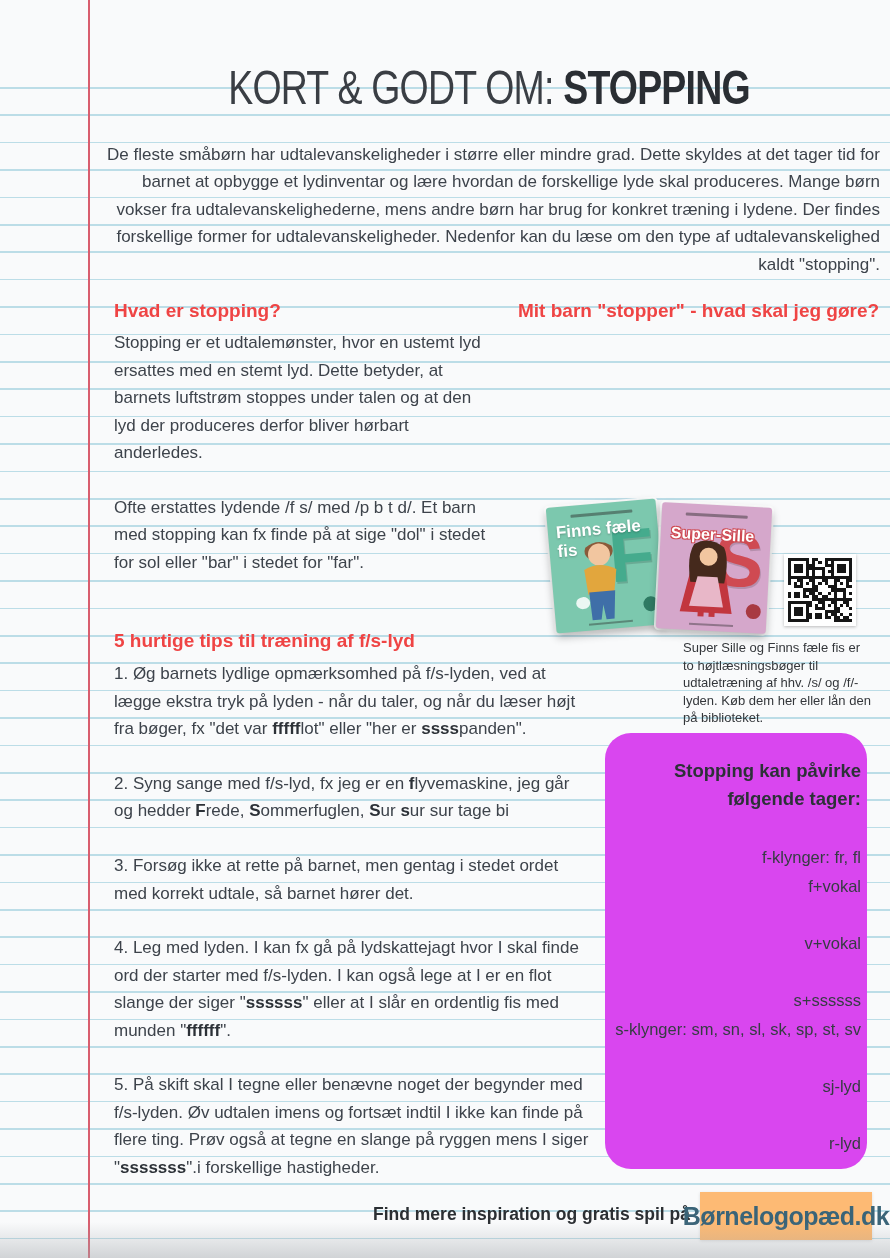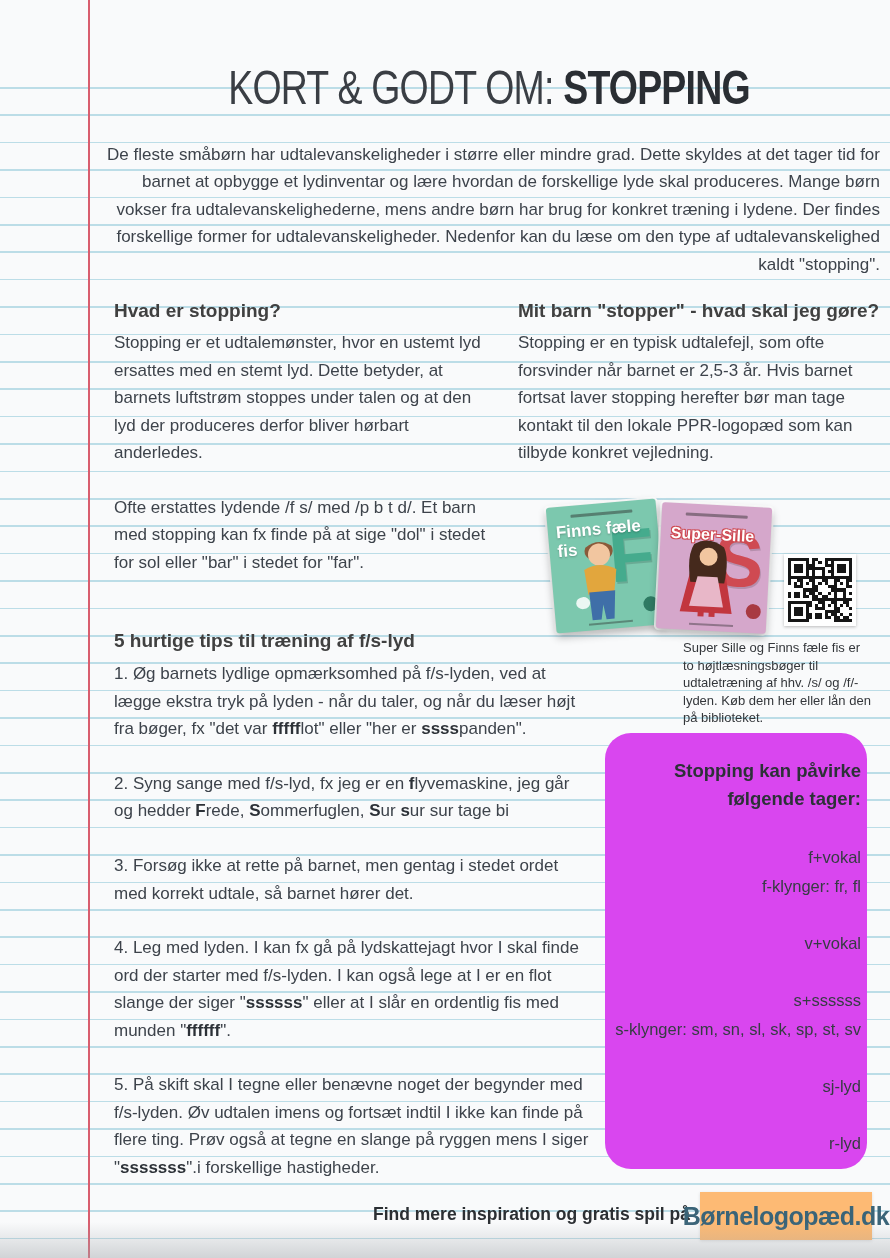--- a/index.html
+++ b/index.html
@@ -37,21 +37,21 @@
     transform:scaleX(0.78);transform-origin:50% 50%;
   }
   .title .light{font-weight:400;}
   .title .strong{font-weight:700;color:#2a2e33;}
   
   .intro{
     position:absolute;left:98px;top:141px;width:782px;
     text-align:right;font-size:17px;line-height:27.4px;margin:0;
   }
   h3.sec{
-    font-size:19px;font-weight:700;color:#404040;margin:0 0 5px 0;line-height:27.4px;
+    font-size:19px;font-weight:700;color:#ef4444;margin:0 0 5px 0;line-height:27.4px;
   }
   .body-text{font-size:17px;line-height:27.4px;margin:0;}
   .col-what{position:absolute;left:114px;top:297px;width:378px;}
   .col-mybarn{position:absolute;left:518px;top:297px;width:362px;}
   .para-often{position:absolute;left:114px;top:494px;width:395px;}
   
   .book{
     position:absolute;width:110px;height:126px;border-radius:3px;
     box-shadow:0 4px 9px rgba(0,0,0,0.3), 0 0 0 2px rgba(255,255,255,0.9);
     overflow:hidden;
@@ -130,21 +130,20 @@
 
   <p class="intro">De fleste småbørn har udtalevanskeligheder i større eller mindre grad. Dette skyldes at det tager tid for barnet at opbygge et lydinventar og lære hvordan de forskellige lyde skal produceres. Mange børn vokser fra udtalevanskelighederne, mens andre børn har brug for konkret træning i lydene. Der findes forskellige former for udtalevanskeligheder. Nedenfor kan du læse om den type af udtalevanskelighed kaldt "stopping".</p>
 
   <section class="col-what">
     <h3 class="sec">Hvad er stopping?</h3>
     <p class="body-text">Stopping er et udtalemønster, hvor en ustemt lyd ersattes med en stemt lyd. Dette betyder, at barnets luftstrøm stoppes under talen og at den lyd der produceres derfor bliver hørbart anderledes.</p>
   </section>
 
   <section class="col-mybarn">
     <h3 class="sec">Mit barn "stopper" - hvad skal jeg gøre?</h3>
-    <p class="body-text">Stopping er en typisk udtalefejl, som ofte forsvinder når barnet er 2,5-3 år. Hvis barnet fortsat laver stopping herefter bør man tage kontakt til den lokale PPR-logopæd som kan tilbyde konkret vejledning.</p>
   </section>
 
   <p class="para-often body-text">Ofte erstattes lydende /f s/ med /p b t d/. Et barn med stopping kan fx finde på at sige "dol" i stedet for sol eller "bar" i stedet for "far".</p>
 
   <div class="book book-f">
     <div class="author-bar"></div>
     <div class="book-letter">F</div>
     <div class="book-title"><span>Finns fæle</span><br><span>fis</span></div>
     <svg class="book-figure" viewBox="0 0 60 84">
       <path d="M17 9 q13 -9 26 0 q3 6 -2 11 h-22 q-5 -5 -2 -11" fill="#8a5a3a"></path>
@@ -625,22 +624,22 @@
     <p class="tip"><span>1. Øg barnets lydlige opmærksomhed på f/s-lyden, ved at lægge ekstra tryk på lyden - når du taler, og når du læser højt fra bøger, fx "det var </span><b>fffff</b><span>lot" eller "her er </span><b>ssss</b><span>panden".</span></p>
     <p class="tip"><span>2. Syng sange med f/s-lyd, fx jeg er en </span><b>f</b><span>lyvemaskine, jeg går og hedder </span><b>F</b><span>rede, </span><b>S</b><span>ommerfuglen, </span><b>S</b><span>ur </span><b>s</b><span>ur sur tage bi</span></p>
     <p class="tip"><span>3. Forsøg ikke at rette på barnet, men gentag i stedet ordet med korrekt udtale, så barnet hører det.</span></p>
     <p class="tip"><span>4. Leg med lyden. I kan fx gå på lydskattejagt hvor I skal finde ord der starter med f/s-lyden. I kan også lege at I er en flot slange der siger "</span><b>ssssss</b><span>" eller at I slår en ordentlig fis med munden "</span><b>ffffff</b><span>".</span></p>
     <p class="tip"><span>5. På skift skal I tegne eller benævne noget der begynder med f/s-lyden. Øv udtalen imens og fortsæt indtil I ikke kan finde på flere ting. Prøv også at tegne en slange på ryggen mens I siger "</span><b>sssssss</b><span>".i forskellige hastigheder.</span></p>
   </section>
 
   <aside class="sound-box">
     <h3><span>Stopping kan påvirke</span><br><span>følgende tager:</span></h3>
     <div class="sound-items">
+        <div class="sound-item">f-klynger: fr, fl</div>
         <div class="sound-item">f+vokal</div>
-        <div class="sound-item">f-klynger: fr, fl</div>
         <div class="sound-item"></div>
         <div class="sound-item">v+vokal</div>
         <div class="sound-item"></div>
         <div class="sound-item">s+ssssss</div>
         <div class="sound-item">s-klynger: sm, sn, sl, sk, sp, st, sv</div>
         <div class="sound-item"></div>
         <div class="sound-item">sj-lyd</div>
         <div class="sound-item"></div>
         <div class="sound-item">r-lyd</div>
       </div>

